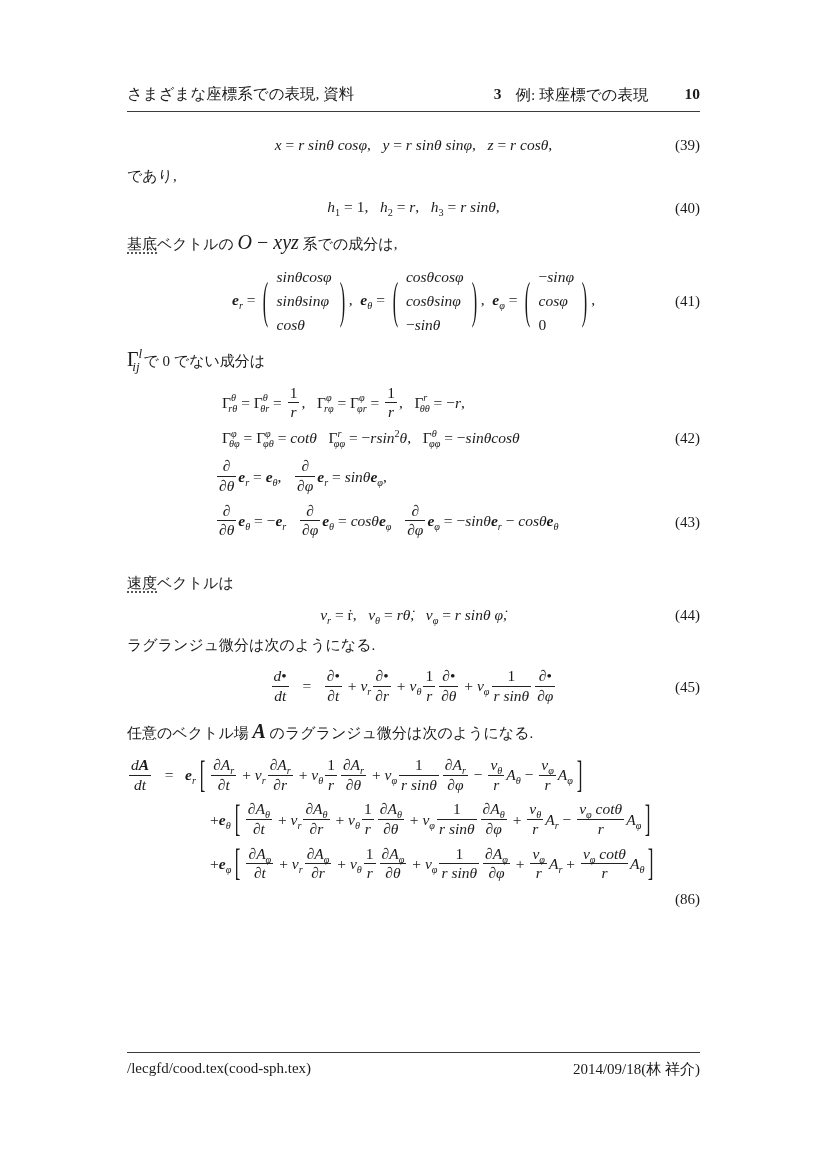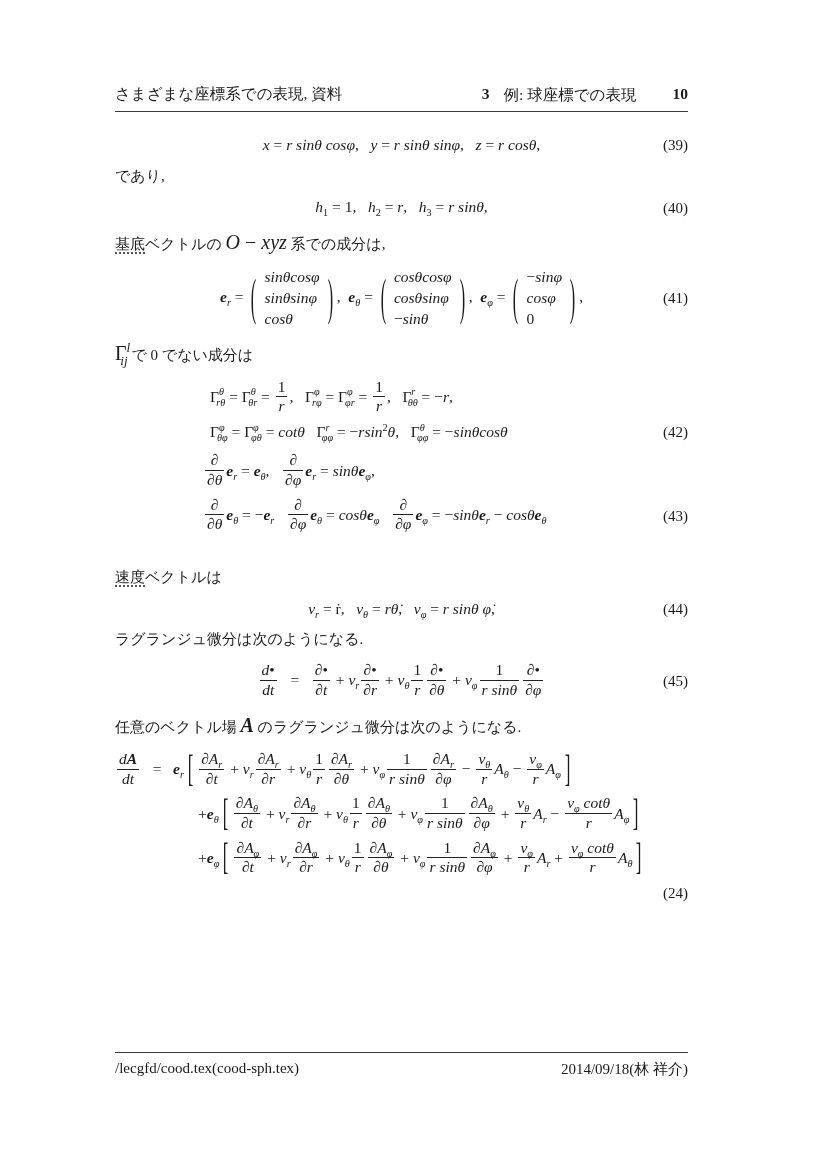--- a/index.html
+++ b/index.html
@@ -1,19 +1,19 @@
 <!DOCTYPE html>
 <html><head>
 <meta charset="utf-8">
 <style>
   *{box-sizing:border-box}
   html,body{margin:0;padding:0}
   body{width:826px;height:1169px;background:#ffffff;overflow:hidden;position:relative;
        font-family:"Liberation Serif","DejaVu Serif",serif;color:#1b1b1b;}
-  .page{position:absolute;left:115px;top:0;width:573px;height:1087px;}
+  .page{position:absolute;left:127px;top:0;width:573px;height:1087px;}
   .header{margin-top:84px;display:flex;align-items:baseline;font-size:15.5px;
           border-bottom:1px solid #3a3a3a;padding-bottom:5px;white-space:nowrap;}
   .h-left{flex:0 0 auto;}
   .h-mid{margin-left:auto;display:flex;gap:14px;}
   .b{font-weight:bold;}
   .h-page{margin-left:36px;font-weight:bold;}
   .content{margin-top:24px;}
   .para{font-size:15px;line-height:1.45;margin:9px 0;}
   .sp-lg{margin-top:32px;}
   .imath{font-size:20px;}
@@ -25,21 +25,21 @@
   .mit{font-style:italic;}
   .mch,.mrm{font-style:normal;}
   .mbf{font-weight:bold;font-style:italic;}
   sub.msub{font-size:66%;line-height:0;}
   sup.msup{font-size:66%;line-height:0;}
   sup.msup.tight{margin-right:-0.75em;}
   .frac{display:inline-block;vertical-align:middle;text-align:center;margin:0 2px;position:relative;top:-0.08em;}
   .frac .num,.frac .den{display:block;line-height:1.2;padding:0 2px;}
   .frac .den{border-top:1px solid #222;}
   .mat{display:inline-flex;align-items:center;vertical-align:middle;margin:0 1px;}
-  .matcol{display:inline-flex;flex-direction:column;align-items:flex-start;padding:0 5px;row-gap:3px;}
+  .matcol{display:inline-flex;flex-direction:column;align-items:flex-start;padding:0 5px;row-gap:3px;gap:6px;}
   .matrow{display:block;white-space:nowrap;}
   .mparen{display:inline-block;transform:scale(1.05,3.2);font-weight:300;margin:0 3px;}
   .bigbr{display:inline-block;transform:scale(1.1,2.45);margin:0 4px;font-weight:300;}
   .em-under{text-decoration:underline dotted;text-underline-offset:4px;}
   .em-over{-webkit-text-emphasis:dot over;text-emphasis:dot over;}
   .footer{position:absolute;left:0;top:1052px;width:100%;display:flex;justify-content:space-between;
           border-top:1px solid #3a3a3a;padding-top:7px;font-size:15px;background:#fff;gap:45px;}
 </style>
 </head>
 <body>
@@ -106,21 +106,21 @@
       <p class="para"><span>ラグランジュ微分は次のようになる.</span></p>
       <div class="eq">
         <div class="eqline ctr"><span class="frac"><span class="num"><span class="grp"><span class="mit">d</span><span class="mch">•</span></span></span><span class="den"><span class="grp"><span class="mit">d</span><span class="mit">t</span></span></span></span><span class="mch">&nbsp;</span><span class="mch">&nbsp;</span><span class="mch">&nbsp;</span><span class="mch">=</span><span class="mch">&nbsp;</span><span class="mch">&nbsp;</span><span class="mch">&nbsp;</span><span class="frac"><span class="num"><span class="grp"><span class="mch">∂</span><span class="mch">•</span></span></span><span class="den"><span class="grp"><span class="mch">∂</span><span class="mit">t</span></span></span></span><span class="mch">&nbsp;</span><span class="mch">+</span><span class="mch">&nbsp;</span><span class="mit">v</span><sub class="msub"><span class="grp"><span class="mit">r</span></span></sub><span class="frac"><span class="num"><span class="grp"><span class="mch">∂</span><span class="mch">•</span></span></span><span class="den"><span class="grp"><span class="mch">∂</span><span class="mit">r</span></span></span></span><span class="mch">&nbsp;</span><span class="mch">+</span><span class="mch">&nbsp;</span><span class="mit">v</span><sub class="msub"><span class="grp"><span class="mit">θ</span></span></sub><span class="frac"><span class="num"><span class="grp"><span class="mch">1</span></span></span><span class="den"><span class="grp"><span class="mit">r</span></span></span></span><span class="frac"><span class="num"><span class="grp"><span class="mch">∂</span><span class="mch">•</span></span></span><span class="den"><span class="grp"><span class="mch">∂</span><span class="mit">θ</span></span></span></span><span class="mch">&nbsp;</span><span class="mch">+</span><span class="mch">&nbsp;</span><span class="mit">v</span><sub class="msub"><span class="grp"><span class="mit">φ</span></span></sub><span class="frac"><span class="num"><span class="grp"><span class="mch">1</span></span></span><span class="den"><span class="grp"><span class="mit">r</span><span class="mch">&nbsp;</span><span class="mrm"><span class="grp"><span class="mit">s</span><span class="mit">i</span><span class="mit">n</span></span></span><span class="mit">θ</span></span></span></span><span class="frac"><span class="num"><span class="grp"><span class="mch">∂</span><span class="mch">•</span></span></span><span class="den"><span class="grp"><span class="mch">∂</span><span class="mit">φ</span></span></span></span><span class="eqnum">(45)</span></div>
       </div>
       <p class="para"><span class="em-over">任意</span><span>のベクトル場 </span><span class="imath"><span class="mbf"><span class="grp"><span class="mit">A</span></span></span></span><span> のラグランジュ微分は次のようになる.</span></p>
       <div class="eq">
         <div class="eqline" style="padding-left: 0px;"><span class="frac"><span class="num"><span class="grp"><span class="mit">d</span><span class="mbf"><span class="grp"><span class="mit">A</span></span></span></span></span><span class="den"><span class="grp"><span class="mit">d</span><span class="mit">t</span></span></span></span><span class="mch">&nbsp;</span><span class="mch">&nbsp;</span><span class="mch">&nbsp;</span><span class="mch">=</span><span class="mch">&nbsp;</span><span class="mch">&nbsp;</span><span class="mch">&nbsp;</span><span class="mbf"><span class="grp"><span class="mit">e</span></span></span><sub class="msub"><span class="grp"><span class="mit">r</span></span></sub><span class="bigbr">[</span><span class="frac"><span class="num"><span class="grp"><span class="mch">∂</span><span class="mit">A</span><sub class="msub"><span class="grp"><span class="mit">r</span></span></sub></span></span><span class="den"><span class="grp"><span class="mch">∂</span><span class="mit">t</span></span></span></span><span class="mch">&nbsp;</span><span class="mch">+</span><span class="mch">&nbsp;</span><span class="mit">v</span><sub class="msub"><span class="grp"><span class="mit">r</span></span></sub><span class="frac"><span class="num"><span class="grp"><span class="mch">∂</span><span class="mit">A</span><sub class="msub"><span class="grp"><span class="mit">r</span></span></sub></span></span><span class="den"><span class="grp"><span class="mch">∂</span><span class="mit">r</span></span></span></span><span class="mch">&nbsp;</span><span class="mch">+</span><span class="mch">&nbsp;</span><span class="mit">v</span><sub class="msub"><span class="grp"><span class="mit">θ</span></span></sub><span class="frac"><span class="num"><span class="grp"><span class="mch">1</span></span></span><span class="den"><span class="grp"><span class="mit">r</span></span></span></span><span class="frac"><span class="num"><span class="grp"><span class="mch">∂</span><span class="mit">A</span><sub class="msub"><span class="grp"><span class="mit">r</span></span></sub></span></span><span class="den"><span class="grp"><span class="mch">∂</span><span class="mit">θ</span></span></span></span><span class="mch">&nbsp;</span><span class="mch">+</span><span class="mch">&nbsp;</span><span class="mit">v</span><sub class="msub"><span class="grp"><span class="mit">φ</span></span></sub><span class="frac"><span class="num"><span class="grp"><span class="mch">1</span></span></span><span class="den"><span class="grp"><span class="mit">r</span><span class="mch">&nbsp;</span><span class="mrm"><span class="grp"><span class="mit">s</span><span class="mit">i</span><span class="mit">n</span></span></span><span class="mit">θ</span></span></span></span><span class="frac"><span class="num"><span class="grp"><span class="mch">∂</span><span class="mit">A</span><sub class="msub"><span class="grp"><span class="mit">r</span></span></sub></span></span><span class="den"><span class="grp"><span class="mch">∂</span><span class="mit">φ</span></span></span></span><span class="mch">&nbsp;</span><span class="mch">−</span><span class="mch">&nbsp;</span><span class="frac"><span class="num"><span class="grp"><span class="mit">v</span><sub class="msub"><span class="grp"><span class="mit">θ</span></span></sub></span></span><span class="den"><span class="grp"><span class="mit">r</span></span></span></span><span class="mit">A</span><sub class="msub"><span class="grp"><span class="mit">θ</span></span></sub><span class="mch">&nbsp;</span><span class="mch">−</span><span class="mch">&nbsp;</span><span class="frac"><span class="num"><span class="grp"><span class="mit">v</span><sub class="msub"><span class="grp"><span class="mit">φ</span></span></sub></span></span><span class="den"><span class="grp"><span class="mit">r</span></span></span></span><span class="mit">A</span><sub class="msub"><span class="grp"><span class="mit">φ</span></span></sub><span class="bigbr">]</span></div>
         <div class="eqline" style="padding-left: 83px;"><span class="mch">+</span><span class="mbf"><span class="grp"><span class="mit">e</span></span></span><sub class="msub"><span class="grp"><span class="mit">θ</span></span></sub><span class="bigbr">[</span><span class="frac"><span class="num"><span class="grp"><span class="mch">∂</span><span class="mit">A</span><sub class="msub"><span class="grp"><span class="mit">θ</span></span></sub></span></span><span class="den"><span class="grp"><span class="mch">∂</span><span class="mit">t</span></span></span></span><span class="mch">&nbsp;</span><span class="mch">+</span><span class="mch">&nbsp;</span><span class="mit">v</span><sub class="msub"><span class="grp"><span class="mit">r</span></span></sub><span class="frac"><span class="num"><span class="grp"><span class="mch">∂</span><span class="mit">A</span><sub class="msub"><span class="grp"><span class="mit">θ</span></span></sub></span></span><span class="den"><span class="grp"><span class="mch">∂</span><span class="mit">r</span></span></span></span><span class="mch">&nbsp;</span><span class="mch">+</span><span class="mch">&nbsp;</span><span class="mit">v</span><sub class="msub"><span class="grp"><span class="mit">θ</span></span></sub><span class="frac"><span class="num"><span class="grp"><span class="mch">1</span></span></span><span class="den"><span class="grp"><span class="mit">r</span></span></span></span><span class="frac"><span class="num"><span class="grp"><span class="mch">∂</span><span class="mit">A</span><sub class="msub"><span class="grp"><span class="mit">θ</span></span></sub></span></span><span class="den"><span class="grp"><span class="mch">∂</span><span class="mit">θ</span></span></span></span><span class="mch">&nbsp;</span><span class="mch">+</span><span class="mch">&nbsp;</span><span class="mit">v</span><sub class="msub"><span class="grp"><span class="mit">φ</span></span></sub><span class="frac"><span class="num"><span class="grp"><span class="mch">1</span></span></span><span class="den"><span class="grp"><span class="mit">r</span><span class="mch">&nbsp;</span><span class="mrm"><span class="grp"><span class="mit">s</span><span class="mit">i</span><span class="mit">n</span></span></span><span class="mit">θ</span></span></span></span><span class="frac"><span class="num"><span class="grp"><span class="mch">∂</span><span class="mit">A</span><sub class="msub"><span class="grp"><span class="mit">θ</span></span></sub></span></span><span class="den"><span class="grp"><span class="mch">∂</span><span class="mit">φ</span></span></span></span><span class="mch">&nbsp;</span><span class="mch">+</span><span class="mch">&nbsp;</span><span class="frac"><span class="num"><span class="grp"><span class="mit">v</span><sub class="msub"><span class="grp"><span class="mit">θ</span></span></sub></span></span><span class="den"><span class="grp"><span class="mit">r</span></span></span></span><span class="mit">A</span><sub class="msub"><span class="grp"><span class="mit">r</span></span></sub><span class="mch">&nbsp;</span><span class="mch">−</span><span class="mch">&nbsp;</span><span class="frac"><span class="num"><span class="grp"><span class="mit">v</span><sub class="msub"><span class="grp"><span class="mit">φ</span></span></sub><span class="mch">&nbsp;</span><span class="mrm"><span class="grp"><span class="mit">c</span><span class="mit">o</span><span class="mit">t</span></span></span><span class="mit">θ</span></span></span><span class="den"><span class="grp"><span class="mit">r</span></span></span></span><span class="mit">A</span><sub class="msub"><span class="grp"><span class="mit">φ</span></span></sub><span class="bigbr">]</span></div>
         <div class="eqline" style="padding-left: 83px;"><span class="mch">+</span><span class="mbf"><span class="grp"><span class="mit">e</span></span></span><sub class="msub"><span class="grp"><span class="mit">φ</span></span></sub><span class="bigbr">[</span><span class="frac"><span class="num"><span class="grp"><span class="mch">∂</span><span class="mit">A</span><sub class="msub"><span class="grp"><span class="mit">φ</span></span></sub></span></span><span class="den"><span class="grp"><span class="mch">∂</span><span class="mit">t</span></span></span></span><span class="mch">&nbsp;</span><span class="mch">+</span><span class="mch">&nbsp;</span><span class="mit">v</span><sub class="msub"><span class="grp"><span class="mit">r</span></span></sub><span class="frac"><span class="num"><span class="grp"><span class="mch">∂</span><span class="mit">A</span><sub class="msub"><span class="grp"><span class="mit">φ</span></span></sub></span></span><span class="den"><span class="grp"><span class="mch">∂</span><span class="mit">r</span></span></span></span><span class="mch">&nbsp;</span><span class="mch">+</span><span class="mch">&nbsp;</span><span class="mit">v</span><sub class="msub"><span class="grp"><span class="mit">θ</span></span></sub><span class="frac"><span class="num"><span class="grp"><span class="mch">1</span></span></span><span class="den"><span class="grp"><span class="mit">r</span></span></span></span><span class="frac"><span class="num"><span class="grp"><span class="mch">∂</span><span class="mit">A</span><sub class="msub"><span class="grp"><span class="mit">φ</span></span></sub></span></span><span class="den"><span class="grp"><span class="mch">∂</span><span class="mit">θ</span></span></span></span><span class="mch">&nbsp;</span><span class="mch">+</span><span class="mch">&nbsp;</span><span class="mit">v</span><sub class="msub"><span class="grp"><span class="mit">φ</span></span></sub><span class="frac"><span class="num"><span class="grp"><span class="mch">1</span></span></span><span class="den"><span class="grp"><span class="mit">r</span><span class="mch">&nbsp;</span><span class="mrm"><span class="grp"><span class="mit">s</span><span class="mit">i</span><span class="mit">n</span></span></span><span class="mit">θ</span></span></span></span><span class="frac"><span class="num"><span class="grp"><span class="mch">∂</span><span class="mit">A</span><sub class="msub"><span class="grp"><span class="mit">φ</span></span></sub></span></span><span class="den"><span class="grp"><span class="mch">∂</span><span class="mit">φ</span></span></span></span><span class="mch">&nbsp;</span><span class="mch">+</span><span class="mch">&nbsp;</span><span class="frac"><span class="num"><span class="grp"><span class="mit">v</span><sub class="msub"><span class="grp"><span class="mit">φ</span></span></sub></span></span><span class="den"><span class="grp"><span class="mit">r</span></span></span></span><span class="mit">A</span><sub class="msub"><span class="grp"><span class="mit">r</span></span></sub><span class="mch">&nbsp;</span><span class="mch">+</span><span class="mch">&nbsp;</span><span class="frac"><span class="num"><span class="grp"><span class="mit">v</span><sub class="msub"><span class="grp"><span class="mit">φ</span></span></sub><span class="mch">&nbsp;</span><span class="mrm"><span class="grp"><span class="mit">c</span><span class="mit">o</span><span class="mit">t</span></span></span><span class="mit">θ</span></span></span><span class="den"><span class="grp"><span class="mit">r</span></span></span></span><span class="mit">A</span><sub class="msub"><span class="grp"><span class="mit">θ</span></span></sub><span class="bigbr">]</span></div>
         <div class="eqline" style="padding-left: 0px;">
-          <span class="eqnum">(24)</span>
+          <span class="eqnum">(86)</span>
         </div>
       </div>
     </div>
 
   <div class="footer">
     <span>/lecgfd/cood.tex(cood-sph.tex)</span>
     <span>2014/09/18(林 祥介)</span>
   </div>
 </div>
 

